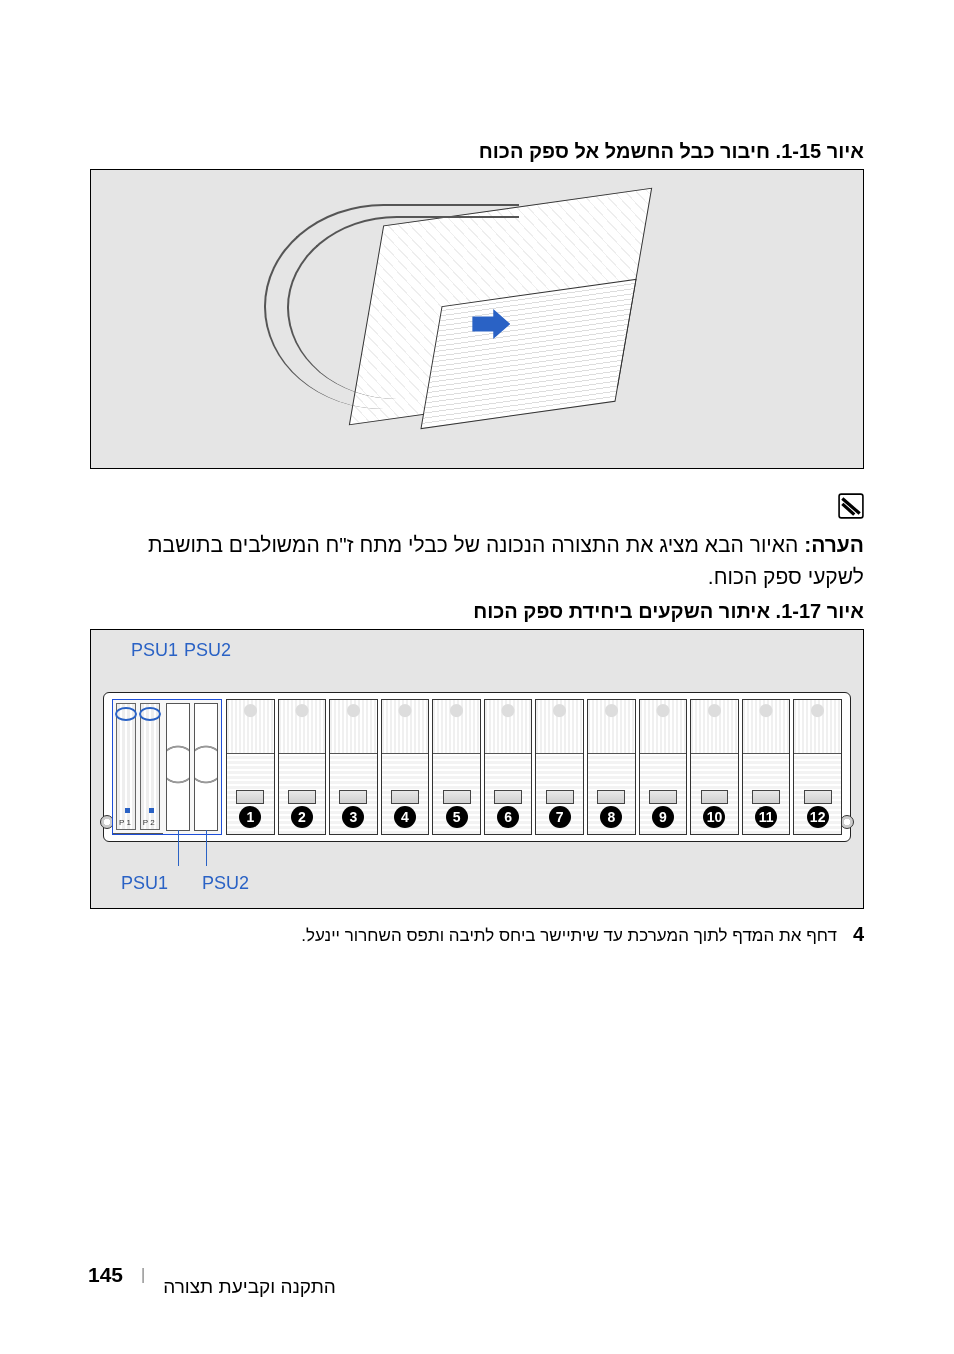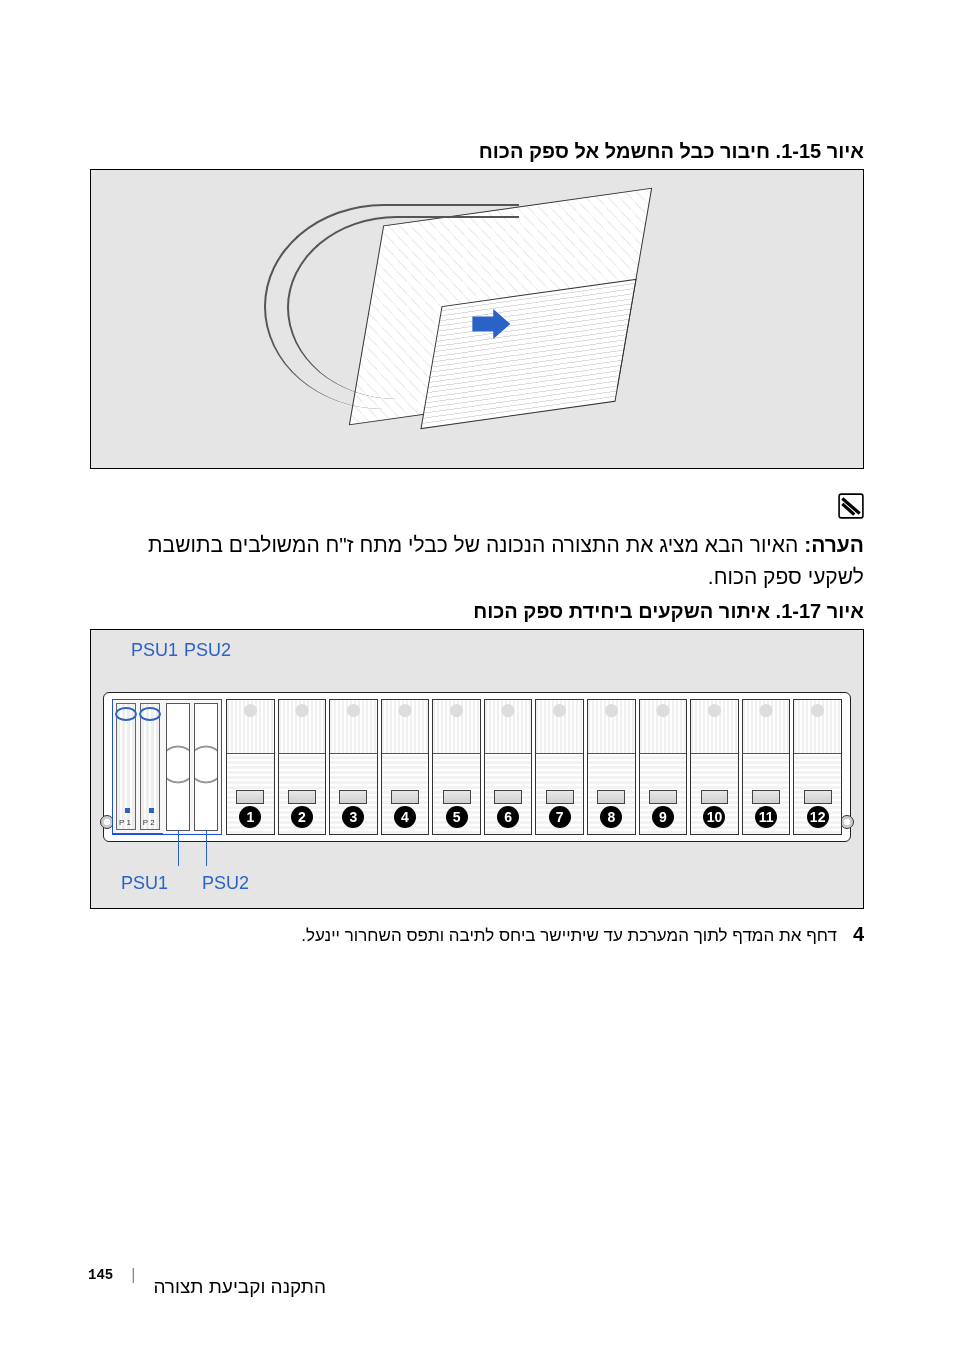--- a/index.html
+++ b/index.html
@@ -290,22 +290,21 @@
     right: 88px;
     display: flex;
     flex-direction: row-reverse;
     justify-content: flex-end;
     align-items: center;
     gap: 18px;
     direction: ltr;
   }
   .footer-pagenum {
     font-weight: bold;
-    font-size: 14px;
-    font-family: Liberation Mono, monospace;
+    font-size: 21px;
   }
   .footer-sep {
     color: #888;
     font-size: 16px;
   }
   .footer-section {
     font-size: 19px;
     direction: rtl;
     margin-top: 24px;
   }

